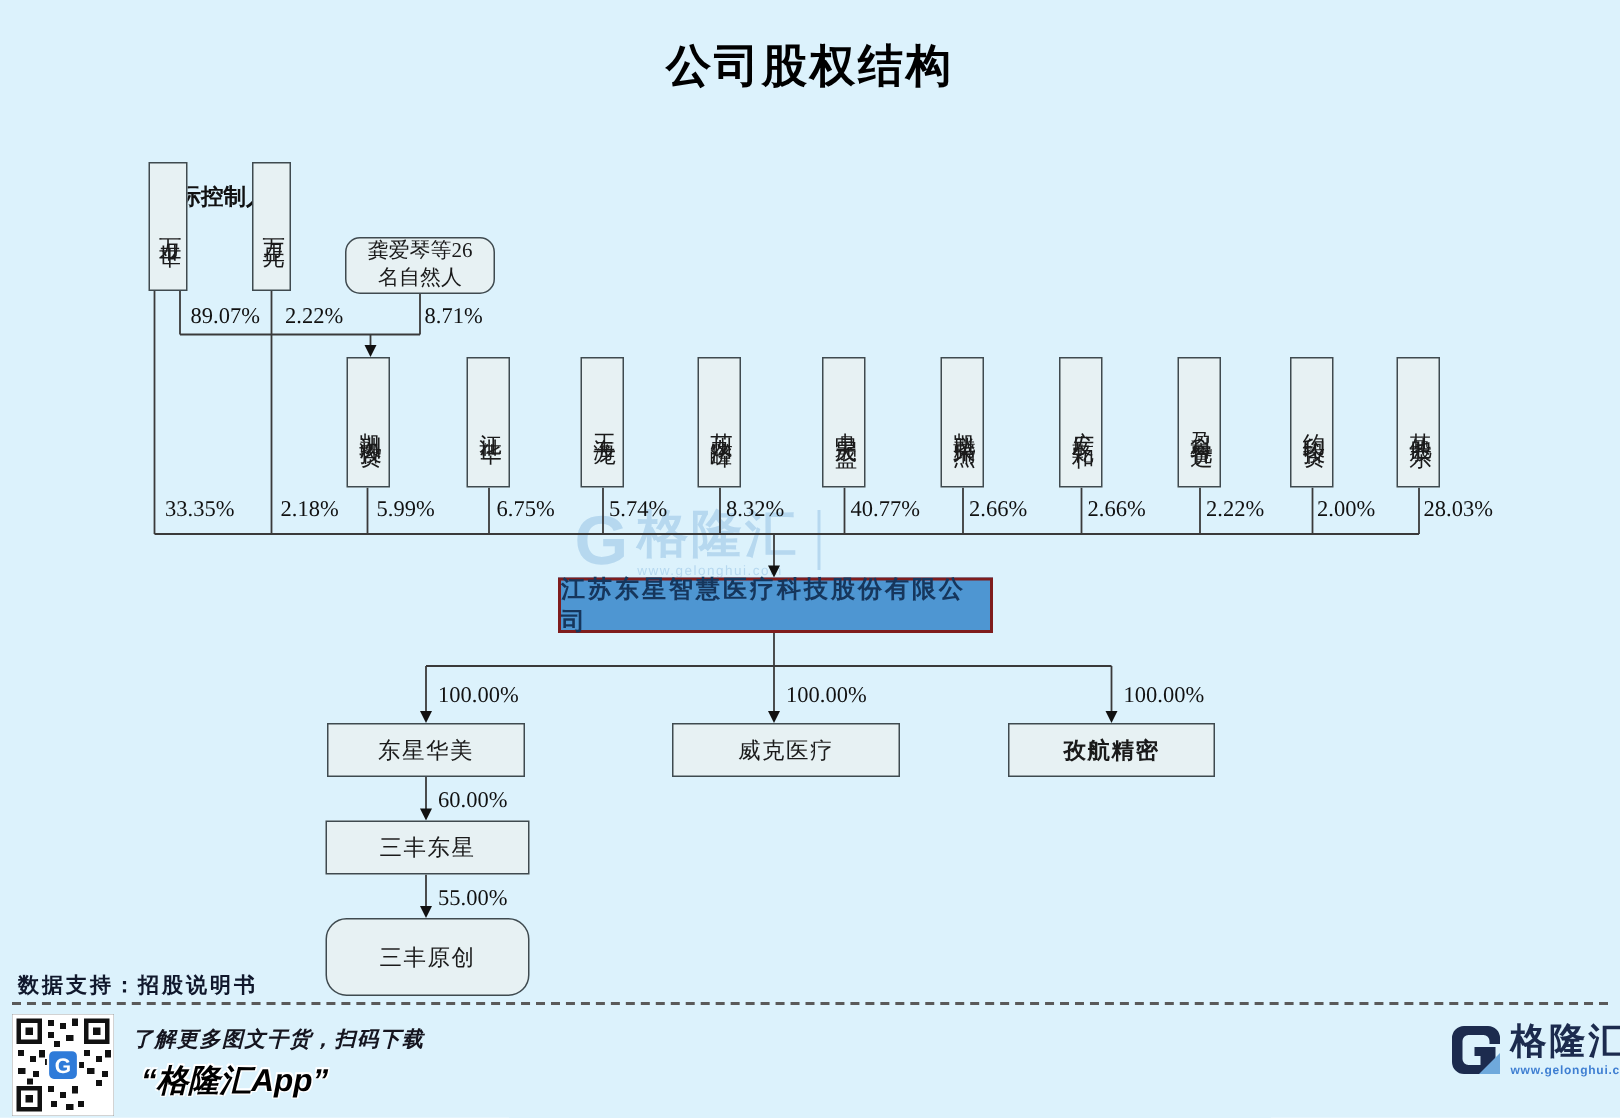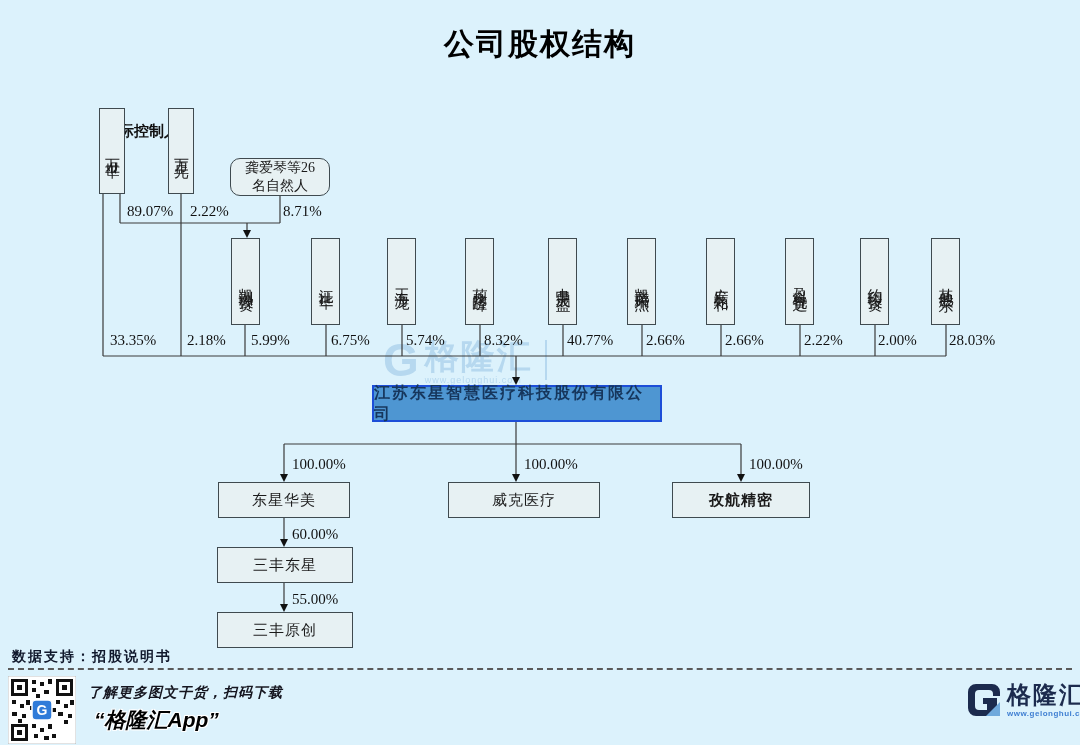--- a/index.html
+++ b/index.html
@@ -25,21 +25,21 @@
     display:flex;align-items:center;justify-content:center;
     font-size:15px;color:#1a1a1a;z-index:2;
   }
   .vbox{
     writing-mode:vertical-rl;text-orientation:upright;
     letter-spacing:3px;line-height:1;padding:4px 0;
   }
   .hbox{letter-spacing:1px;}
   .gong{flex-direction:column;line-height:1.3;font-size:14px;}
   .company{
-    background:#4e96d2;border:2px solid #1d4ed8;
+    background:#4e96d2;border:2px solid #7f1d1d;
     font-size:16px;font-weight:bold;color:#16365c;letter-spacing:2px;
   }
   .pct{
     position:absolute;font-size:15px;color:#111;z-index:2;
     font-family:"Liberation Serif","DejaVu Serif",serif;white-space:nowrap;
   }
   svg.wires{position:absolute;left:0;top:0;z-index:1;pointer-events:none;}
   
   .wm{
     position:absolute;left:383px;top:338px;z-index:0;color:#b6d8ef;
@@ -185,21 +185,21 @@
   <div class="pct" style="left:524px;top:456px;">100.00%</div>
   <div class="pct" style="left:749px;top:456px;">100.00%</div>
 
   <div class="box hbox" style="left:218px;top:482px;width:132px;height:36px;">东星华美</div>
   <div class="box hbox" style="left:448px;top:482px;width:152px;height:36px;">威克医疗</div>
   <div class="box hbox" style="left:672px;top:482px;width:138px;height:36px;font-weight:bold;">孜航精密</div>
 
   <div class="pct" style="left:292px;top:526px;">60.00%</div>
   <div class="box hbox" style="left:217px;top:547px;width:136px;height:36px;">三丰东星</div>
   <div class="pct" style="left:292px;top:591px;">55.00%</div>
-  <div class="box hbox" style="left:217px;top:612px;width:136px;height:36px;">三丰原创</div>
+  <div class="box hbox" style="left:217px;top:612px;width:136px;height:52px;border-radius:14px;">三丰原创</div>
 
   <div class="src">数据支持：招股说明书</div>
   <div class="dash"></div>
 
   <svg class="qr" width="68" height="68">
     <rect x="0" y="0" width="68" height="68" fill="#fff" stroke="#888" stroke-width="0.5"></rect>
     <g fill="#111">
       <rect x="3" y="3" width="17" height="17"></rect>
         <rect x="48" y="3" width="17" height="17"></rect>
         <rect x="3" y="48" width="17" height="17"></rect>

